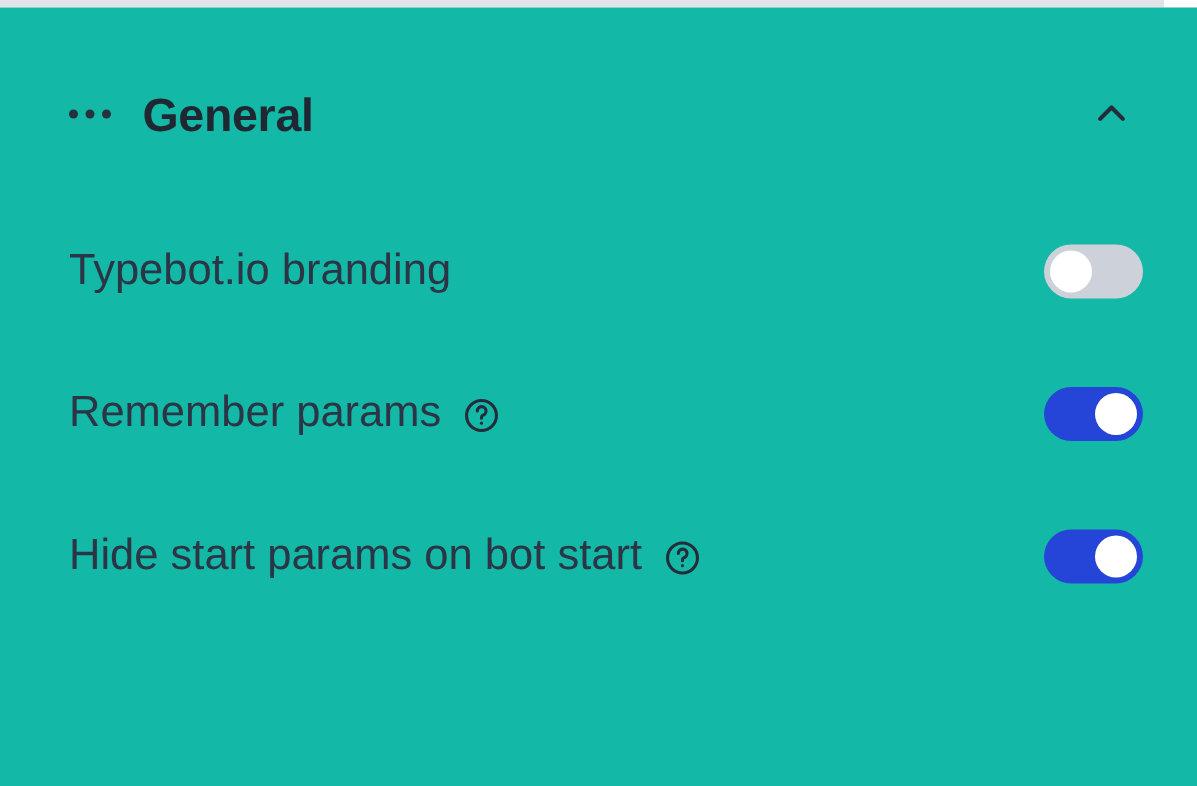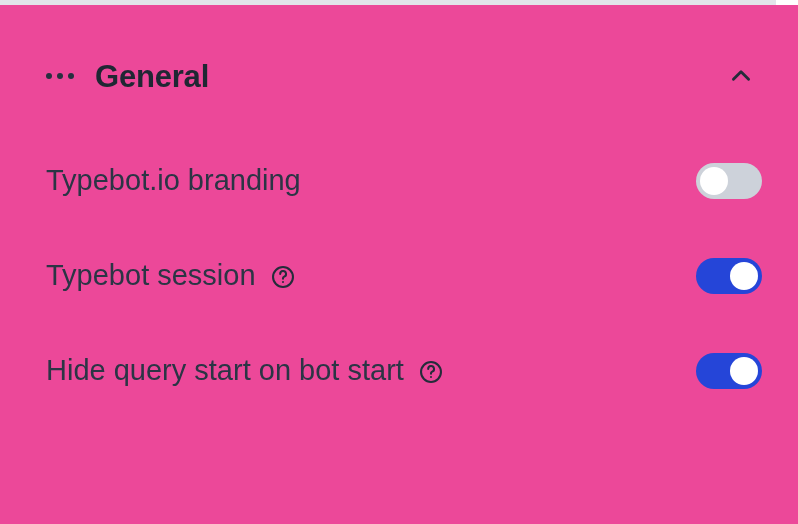--- a/index.html
+++ b/index.html
@@ -25,21 +25,21 @@
     height: 5px;
     background: #e2e4ea;
   }
 
   .panel {
     position: absolute;
     top: 5px;
     left: 0;
     width: 798px;
     height: 519px;
-    background: #ec4899;
+    background: #14b8a6;
     box-sizing: border-box;
   }
 
   
   .section-header {
     position: absolute;
     top: 40px;
     left: 0;
     width: 798px;
     height: 62px;
@@ -182,37 +182,37 @@
         <span class="row-label">Typebot.io branding</span>
       </div>
       <div class="switch">
         <span class="knob"></span>
       </div>
     </div>
 
 
     <div class="setting-row">
       <div class="row-label-wrap">
-        <span class="row-label">Typebot session</span>
+        <span class="row-label">Remember params</span>
         <span class="help-icon">
           <svg width="26" height="26" viewBox="0 0 24 24" fill="none" stroke="#242c3a" stroke-width="1.9" stroke-linecap="round" stroke-linejoin="round">
             <circle cx="12" cy="12" r="9.2"></circle>
             <path d="M9.4 9.2a2.7 2.7 0 1 1 3.5 2.6c-.6.2-.9.8-.9 1.4v.5"></path>
             <circle cx="12" cy="16.7" r="0.95" fill="#242c3a" stroke="none"></circle>
           </svg>
         </span>
       </div>
       <div class="switch on">
         <span class="knob"></span>
       </div>
     </div>
 
     <div class="setting-row">
       <div class="row-label-wrap">
-        <span class="row-label">Hide query start on bot start</span>
+        <span class="row-label">Hide start params on bot start</span>
         <span class="help-icon">
           <svg width="26" height="26" viewBox="0 0 24 24" fill="none" stroke="#242c3a" stroke-width="1.9" stroke-linecap="round" stroke-linejoin="round">
             <circle cx="12" cy="12" r="9.2"></circle>
             <path d="M9.4 9.2a2.7 2.7 0 1 1 3.5 2.6c-.6.2-.9.8-.9 1.4v.5"></path>
             <circle cx="12" cy="16.7" r="0.95" fill="#242c3a" stroke="none"></circle>
           </svg>
         </span>
       </div>
       <div class="switch on">
         <span class="knob"></span>

